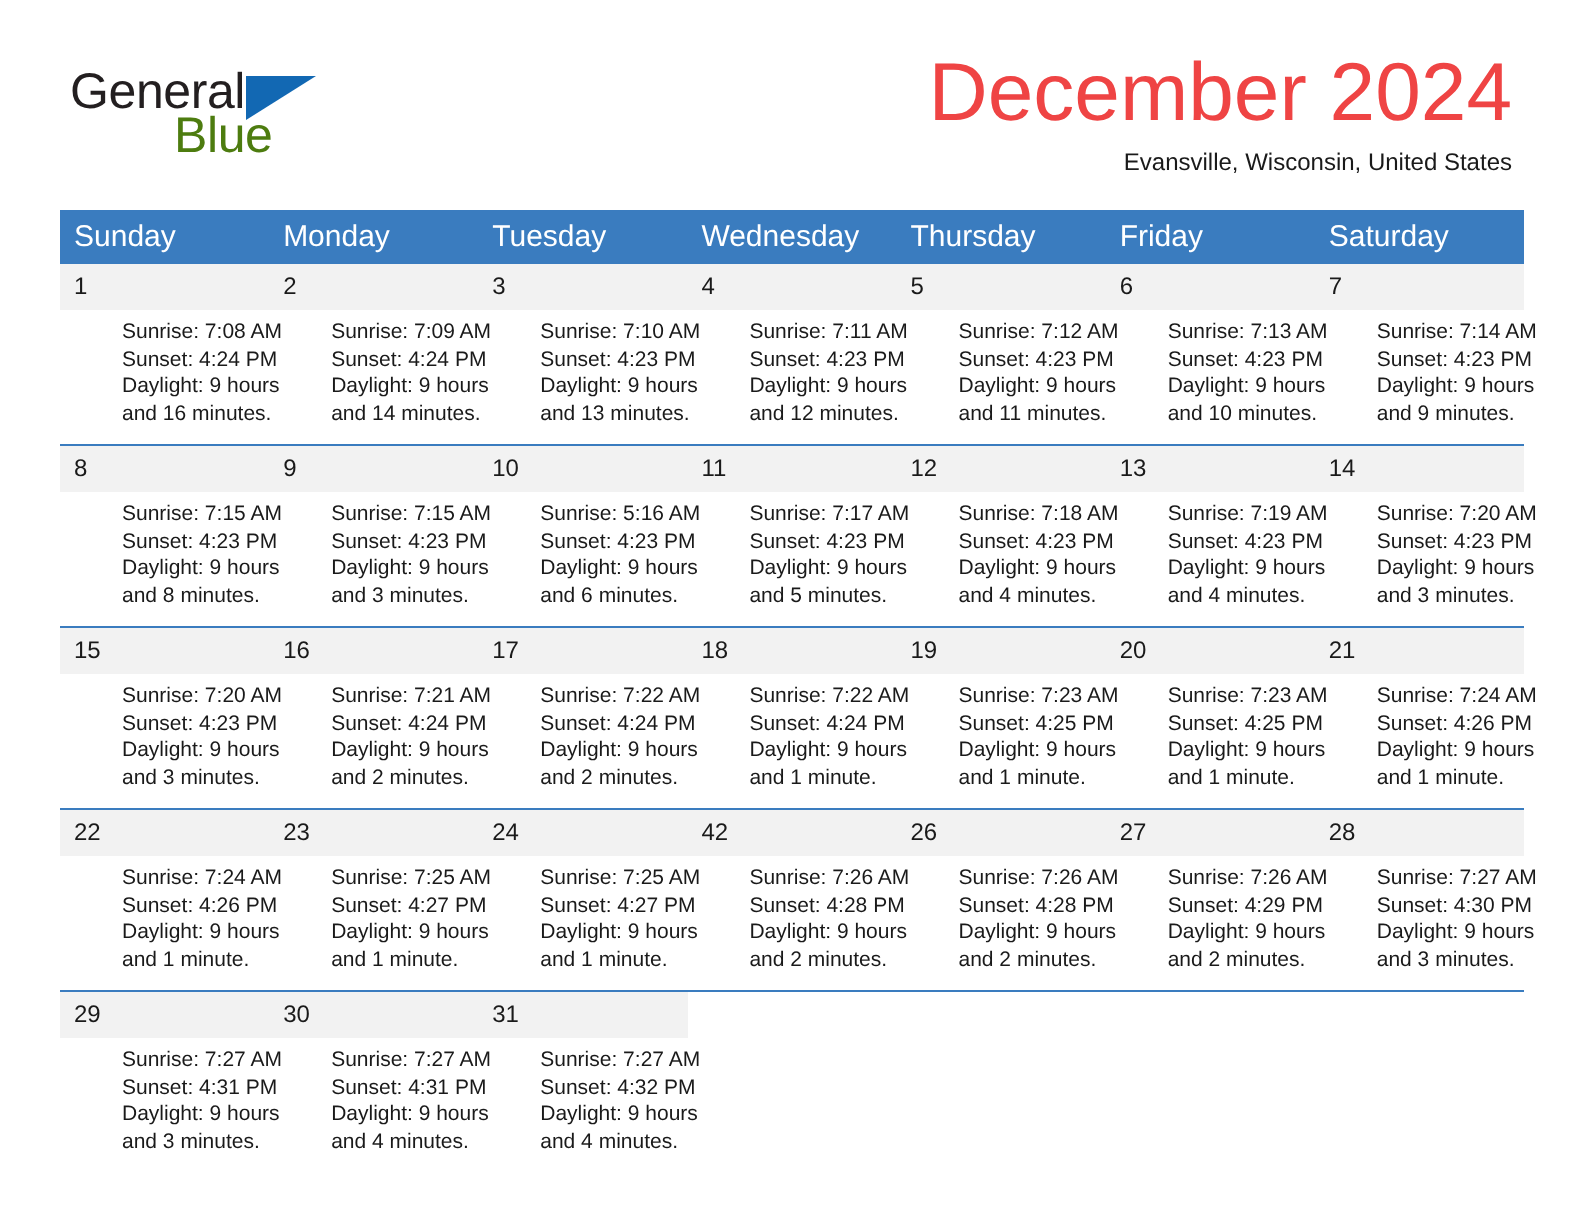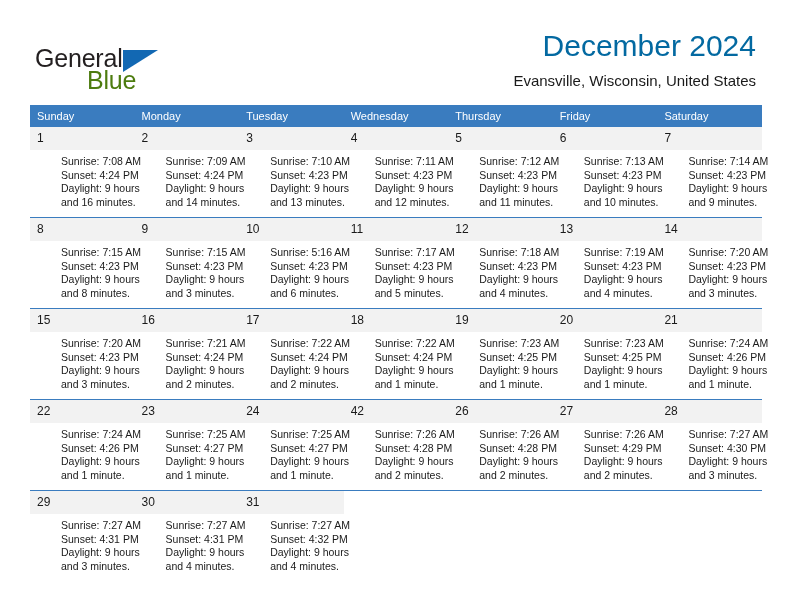--- a/index.html
+++ b/index.html
@@ -28,21 +28,20 @@
     top: 0;
     width: 792px;
     height: 100px;
   }
   .logo {
     position: absolute;
     left: 35px;
     top: 33px;
     width: 190px;
     height: 52px;
-    margin-top: 12px;
   }
   .logo-line1 {
     position: absolute;
     left: 0;
     top: 0;
     font-size: 25px;
     letter-spacing: -0.2px;
     color: #231f20;
     line-height: 26px;
   }
@@ -65,47 +64,47 @@
     border-bottom: 22px solid transparent;
   }
 
   .title-block {
     position: absolute;
     right: 36px;
     top: 28px;
     text-align: right;
   }
   .cal-title {
-    font-size: 30px;
+    font-size: 41px;
     line-height: 36px;
-    color: #0369a1;
+    color: #ef4444;
     white-space: nowrap;
     text-align: right;
   }
   .cal-subtitle {
     margin-top: 8px;
-    font-size: 15px;
+    font-size: 12px;
     line-height: 18px;
     color: #1a1a1a;
     white-space: nowrap;
   }
 
   
   .calendar {
     position: absolute;
     left: 30px;
     top: 105px;
     width: 732px;
     border-collapse: collapse;
     table-layout: fixed;
   }
   .calendar th {
     background: #3a7cbf;
     color: #ffffff;
-    font-size: 11px;
+    font-size: 15px;
     font-weight: normal;
     text-align: left;
     padding: 5px 0 5px 7px;
     height: 11px;
     border: none;
   }
   .calendar td {
     vertical-align: top;
     padding: 0;
     border: none;

